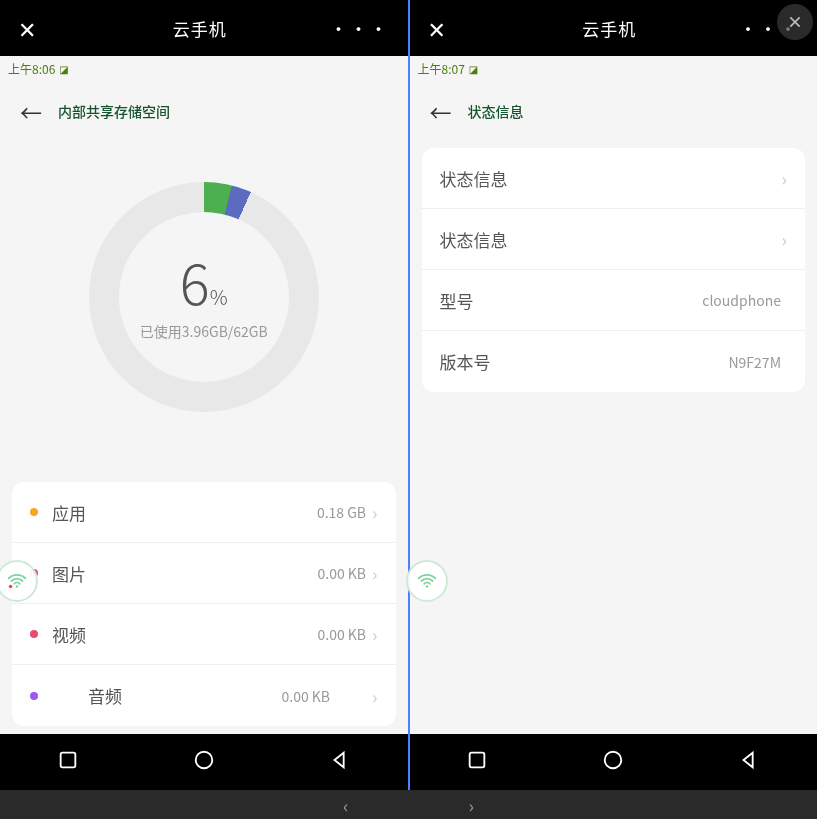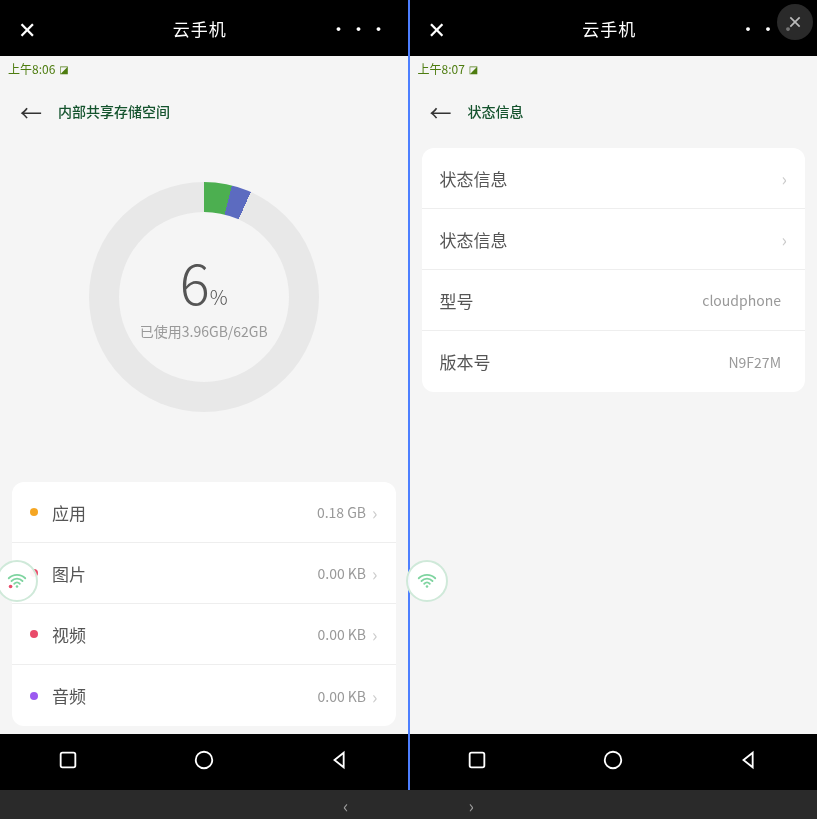--- a/index.html
+++ b/index.html
@@ -72,21 +72,21 @@
   .card {
     background:#fff; border-radius:12px; margin:0 12px;
     overflow:hidden;
   }
   .left .card { margin-top:30px; }
   .row {
     display:flex; align-items:center; height:61px;
     padding:0 18px; border-bottom:1px solid #eee;
     cursor:pointer;
   }
-  .row:last-child { border-bottom:none; }
+  .row:last-child { border-bottom:none;gap:36px; }
   .dot { width:8px;height:8px;border-radius:50%; margin-right:14px;}
   .row .label { font-size:17px; color:#555;}
   .row .val { margin-left:auto; font-size:14px; color:#999; margin-right:6px;}
   .chev { color:#ccc; font-size:18px;}
   
   .right .card { margin-top:6px; }
   
   .wifi {
     position:absolute; left:-4px; top:560px;
     width:42px;height:42px;border-radius:50%;

